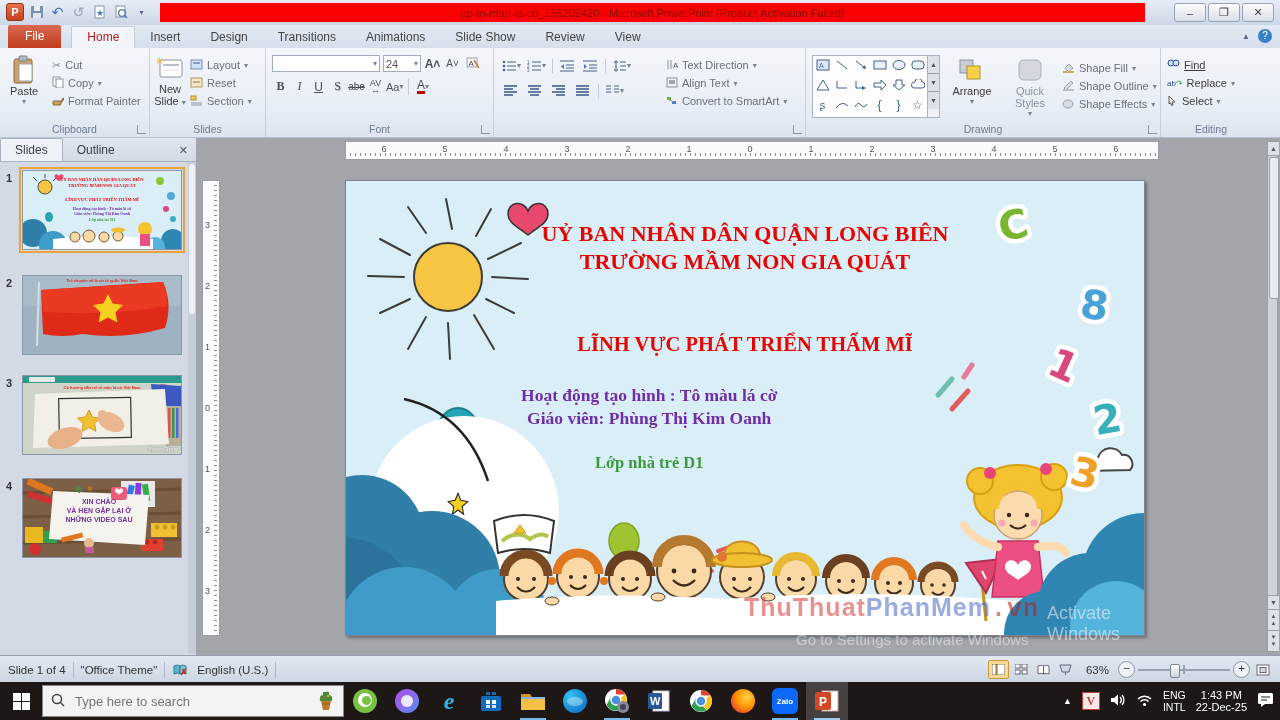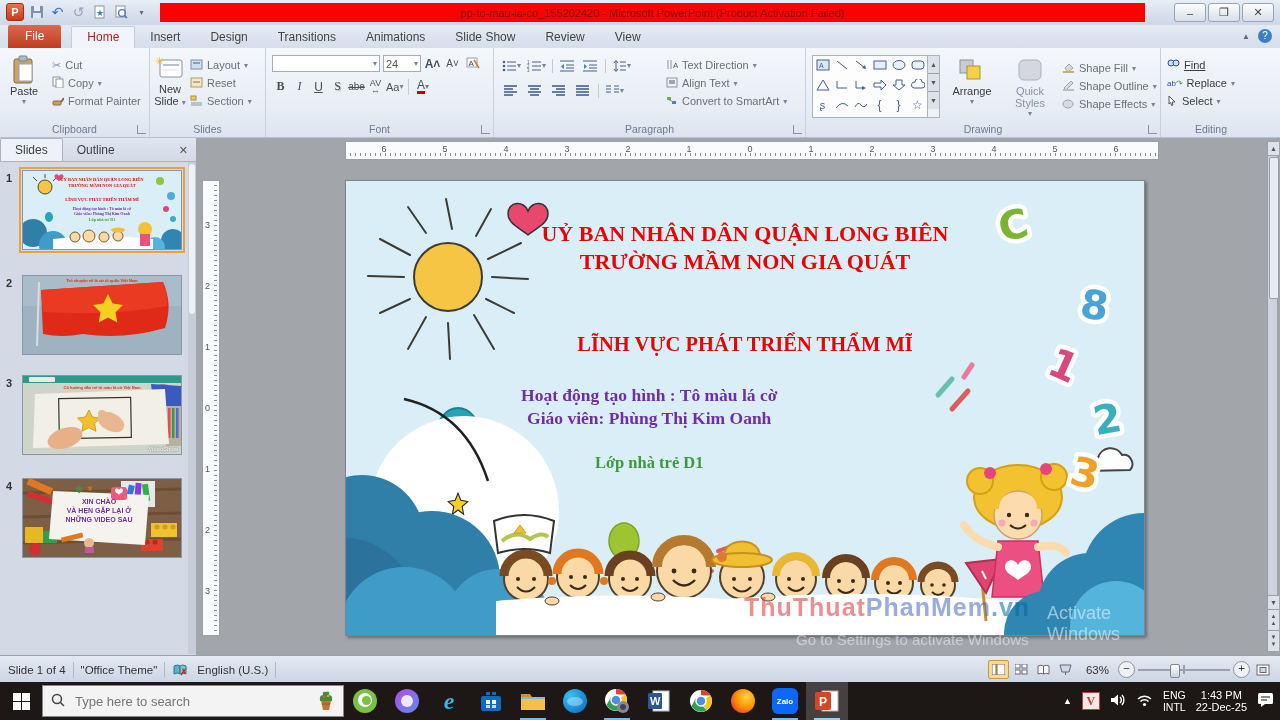--- a/index.html
+++ b/index.html
@@ -366,21 +366,20 @@
               <span class="mi"><svg width="12" height="11">
                   <rect x="1" y="2" width="4" height="3" fill="#7aa84a"></rect>
                   <rect x="6" y="6" width="4" height="3" fill="#4a7ac0"></rect>
                   <line x1="3" y1="5" x2="8" y2="7" stroke="#8a93a2"></line>
                 </svg></span>
               <span>Convert to SmartArt</span>
               <span class="dd">▾</span>
             </div>
         </div>
       </div>
-      <span class="grplabel">Paragraph</span>
       <span class="lnch"></span>
     </div>
 
     <div class="grp" style="width:355px;">
       <div style="display:flex;gap:6px;padding:4px 0 0 6px;">
         <div style="display:flex;">
           <div class="galbox">
             <span class="shapecell">
                 <svg width="14" height="12">
                   <rect x="1" y="1" width="12" height="10" fill="#dce8f4" stroke="#44618c"></rect>
@@ -873,21 +872,21 @@
       
       <div class="stitle" style="top:40px;font-size:22px;">UỶ BAN NHÂN DÂN QUẬN LONG BIÊN</div>
       <div class="stitle" style="top:68px;font-size:22px;">TRƯỜNG MẦM NON GIA QUÁT</div>
       <div class="stitle" style="top:152px;font-size:20.5px;">LĨNH VỰC PHÁT TRIỂN THẨM MĨ</div>
       <div class="spurple" style="top:204px;font-size:17.5px;">Hoạt động tạo hình : Tô màu lá cờ</div>
       <div class="spurple" style="top:227px;font-size:17.5px;">Giáo viên: Phùng Thị Kim Oanh</div>
       <div class="ab" style="top:272px;left:0;width:76%;text-align:center;font-family:'Liberation Serif',serif;font-weight:bold;color:#3c9a3c;font-size:16.5px;">Lớp nhà trẻ D1</div>
 
       
       <div class="ab wm" style="left:398px;top:412px;">
-        <span style="color:#d83838;">ThuThuat</span><span style="color:#4868c8;">PhanMem</span><span style="color:#0369a1;">.vn</span>
+        <span style="color:#d83838;">ThuThuat</span><span style="color:#4868c8;">PhanMem</span><span style="color:#b91c1c;font-family:Liberation Mono, monospace;">.vn</span>
       </div>
       <div class="ab ghost" style="left:662px;top:422px;">Activate Windows</div>
     </div>
 
     <div class="ab" style="left:600px;top:493px;font-size:15px;color:rgba(248,250,252,.5);">Go to Settings to activate Windows</div>
 
     <div class="sb ab" style="right:2px;top:3px;height:511px;box-sizing:border-box;">
       <div class="sbbtn">▲</div>
       <div class="ab" style="left:1px;top:15px;width:8px;height:140px;background:#e8ebf0;border:1px solid #9aa0a8;border-radius:2px;"></div>
       <div class="ab" style="left:0;bottom:41px;width:100%;">

